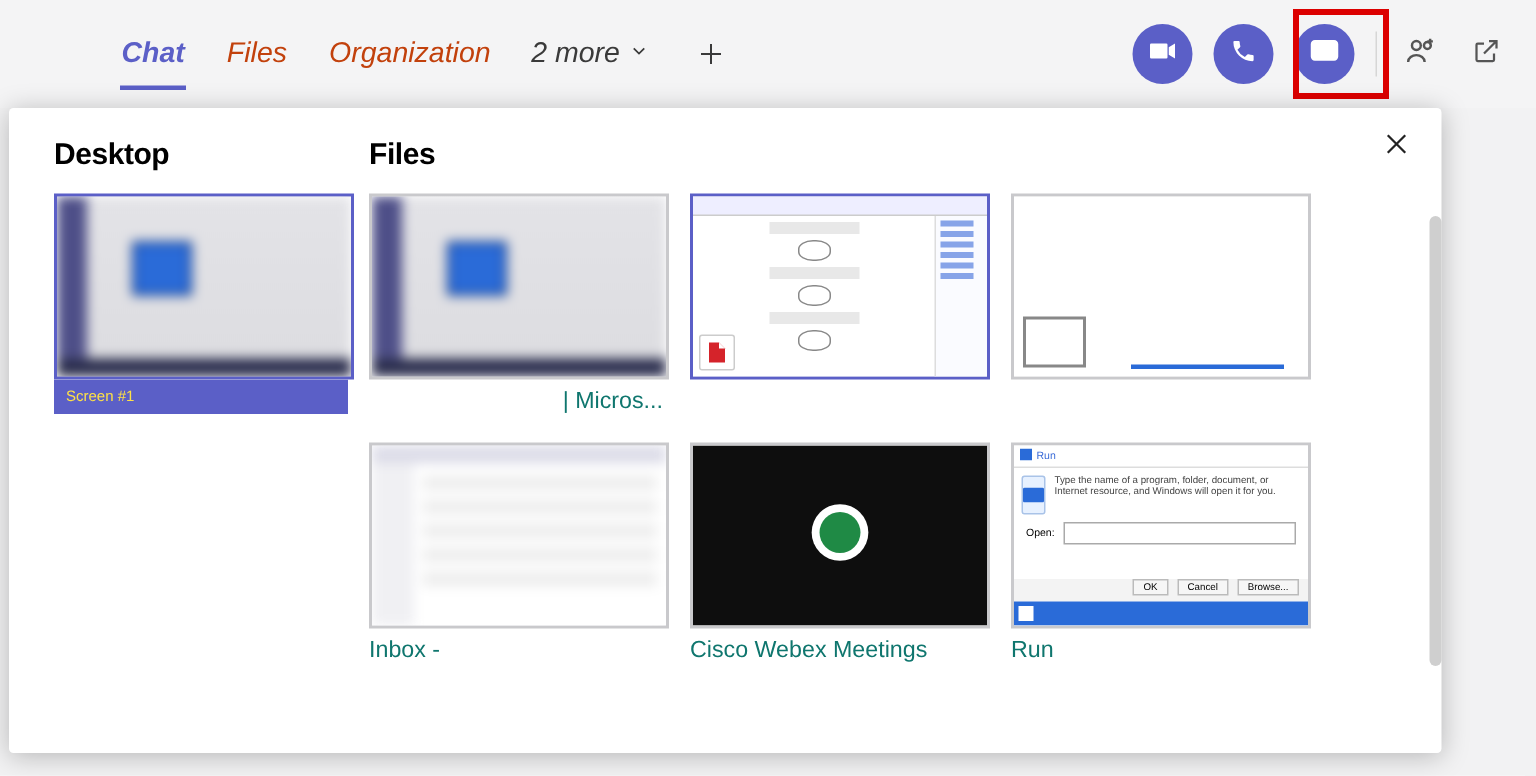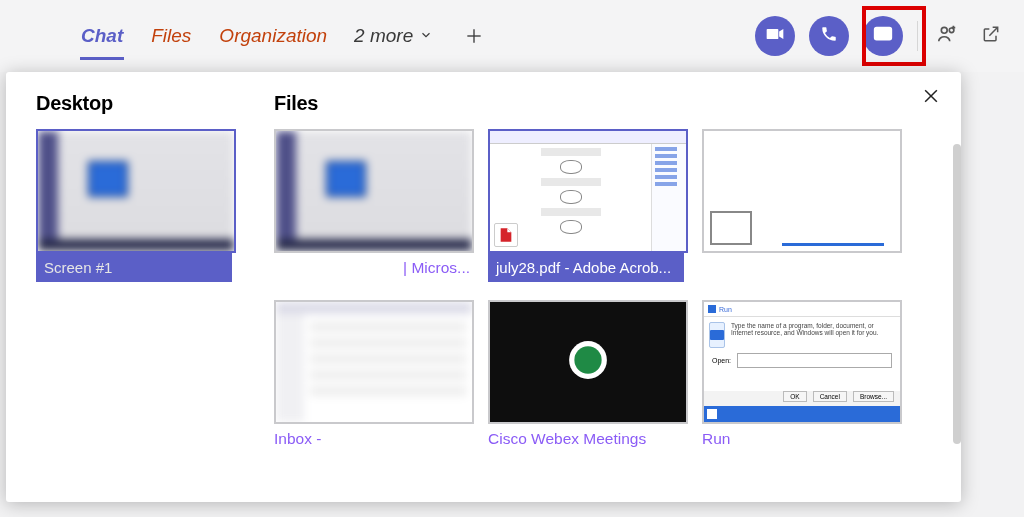--- a/index.html
+++ b/index.html
@@ -14,31 +14,31 @@
   .circle-btn{width:40px;height:40px;border-radius:50%;background:#5b5fc7;display:flex;align-items:center;justify-content:center;cursor:pointer;}
   .circle-btn svg{fill:#fff;}
   .share-highlight{position:absolute;top:6px;left:862px;width:56px;height:52px;border:4px solid #dc0000;pointer-events:none;}
   .vdiv{width:1px;height:30px;background:#d6d6d6;}
   .icon-btn{width:30px;height:30px;display:flex;align-items:center;justify-content:center;color:#555;cursor:pointer;}
 
   
   .panel{position:absolute;top:72px;left:6px;width:955px;height:430px;background:#fff;box-shadow:0 2px 18px rgba(0,0,0,.25);border-radius:3px;}
   .panel-close{position:absolute;top:14px;right:20px;cursor:pointer;}
   .panel-scrollbar{position:absolute;top:72px;right:0;width:8px;height:300px;background:#cfcfcf;border-radius:4px;}
-  .sections{display:flex;flex-direction:row;padding:20px 30px 0 30px;gap:28px;}
+  .sections{display:flex;flex-direction:row;padding:20px 30px 0 30px;}
 
   .col{display:flex;flex-direction:column;}
   h2{font-size:20px;font-weight:600;margin:0 0 14px 0;letter-spacing:-.3px;}
   .grid{display:flex;flex-wrap:wrap;gap:18px;width:640px;}
   .tile{width:196px;display:flex;flex-direction:column;cursor:pointer;}
   .thumb{width:196px;height:120px;border:2px solid #c9c9cc;position:relative;overflow:hidden;background:#fff;}
-  .label{font-size:15.5px;color:#8b5cf6;margin-top:6px;white-space:nowrap;overflow:hidden;text-overflow:ellipsis;}
+  .label{font-size:15.5px;color:#0f766e;margin-top:6px;white-space:nowrap;overflow:hidden;text-overflow:ellipsis;}
   .label.inset{padding-left:6px;}
   .tile.selected .thumb{border:2px solid #5b5fc7;}
-  .tile.selected .caption{background:#5b5fc7;color:#e5e5e5;padding:6px 8px;font-size:15px;}
+  .tile.selected .caption{background:#5b5fc7;color:#fde047;padding:6px 8px;font-size:10px;}
   .tile.selbar .thumb{border:2px solid #5b5fc7;}
 
   
   .blur-desk{position:absolute;inset:0;filter:blur(4px);}
   .blur-desk::before{content:"";position:absolute;inset:0;background:linear-gradient(#e3e3e7,#dcdce0);}
   .blur-desk .tb{position:absolute;left:0;right:0;bottom:0;height:12px;background:#2a2d4d;}
   .blur-desk .win{position:absolute;left:50px;top:30px;width:36px;height:32px;background:#2a6bd8;border:2px solid #113a88;}
   .blur-desk .bar{position:absolute;left:0;top:0;width:20px;bottom:12px;background:#4e4f88;}
 
   
@@ -222,21 +222,20 @@
                   </div>
               </div>
             </div>
             <div class="pdf-icon">
               <svg viewBox="0 0 24 24">
                   <path fill="#d5232a" d="M4 2h10l6 6v14H4z"></path>
                   <path fill="#fff" d="M14 2v6h6"></path>
                 </svg>
             </div>
           </div>
-          <div class="caption" style="background:#5b5fc7;color:#fff;padding:6px 8px;font-size:15px;">july28.pdf - Adobe Acrob...</div>
         </div>
 
         <div class="tile">
           <div class="thumb">
             <div class="blank-win">
                 <div class="inner-box"></div>
                 <div class="bbar"></div>
               </div>
           </div>
           <div class="label"></div>

